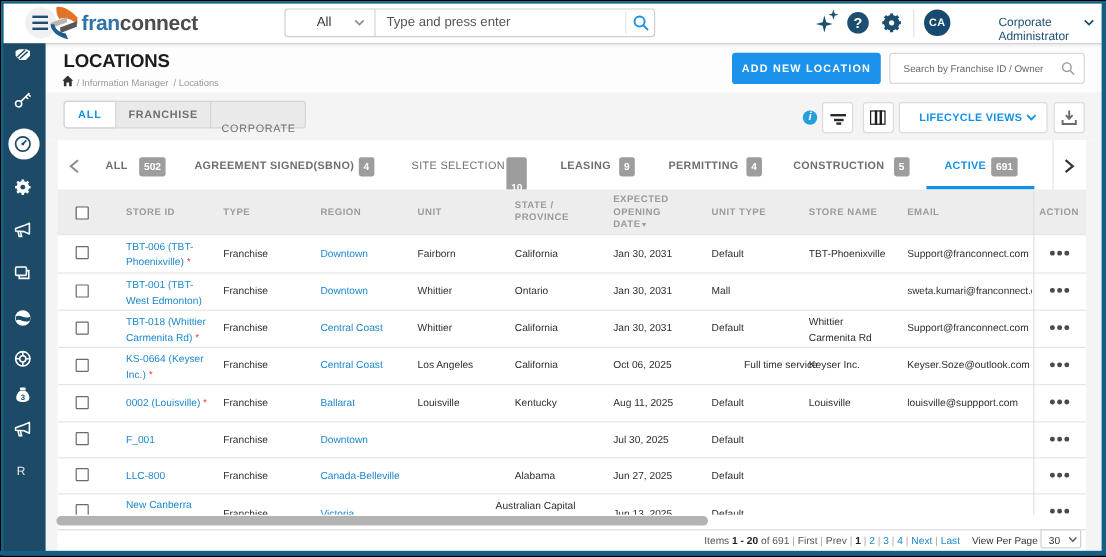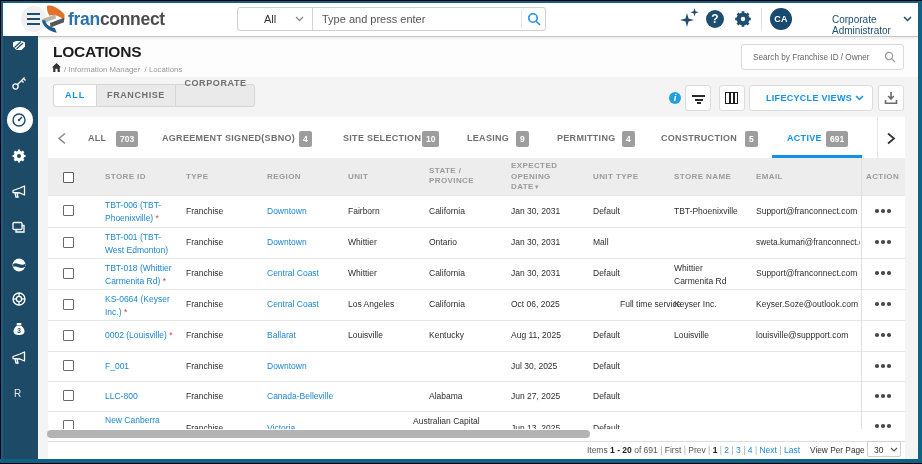--- a/index.html
+++ b/index.html
@@ -136,31 +136,32 @@
       <path d="M2,6.5 L9,4 L13.5,2 L13.5,11 L9,9 L2,8.5 Z" stroke="#fff" stroke-width="1.3" fill="none" stroke-linejoin="round"></path>
       <path d="M4,9 L5,13 L7,13 L6,9" stroke="#fff" stroke-width="1.3" fill="none"></path>
     </svg>
   <div class="abs" style="left:14px;top:388px;font-size:10px;color:#e8e8e8;">R</div>
 
   <div class="abs" style="left:53px;top:43px;font-size:15.5px;font-weight:bold;color:#1c1c1c;letter-spacing:-0.2px;">LOCATIONS</div>
   <div class="abs" style="left:64px;top:64.5px;font-size:7.8px;color:#999;">/ Information Manager&nbsp; / Locations</div>
   <svg class="abs" style="left:52px;top:63px;" width="9" height="9" viewBox="0 0 9 9">
       <path d="M4.5,0 L9,4.2 L7.8,4.2 L7.8,9 L5.6,9 L5.6,5.8 L3.4,5.8 L3.4,9 L1.2,9 L1.2,4.2 L0,4.2 Z" fill="#333"></path>
     </svg>
+  <div class="abs" style="left:610px;top:44px;width:124px;height:26px;background:#1b92ec;border-radius:3px;color:#fff;font-size:9px;font-weight:bold;letter-spacing:1px;text-align:center;line-height:26px;">ADD NEW LOCATION</div>
   <div class="abs" style="left:741px;top:44px;width:163px;height:26px;background:#fff;border:1px solid #d9d9d9;border-radius:3px;"></div>
   <div class="abs" style="left:753px;top:53px;font-size:8.2px;color:#666;">Search by Franchise ID / Owner</div>
   <svg class="abs" style="left:884px;top:51px;" width="12" height="12" viewBox="0 0 12 12">
       <circle cx="5" cy="5" r="3.6" stroke="#9a9a9a" stroke-width="1.2" fill="none"></circle>
       <line x1="7.8" y1="7.8" x2="11" y2="11" stroke="#9a9a9a" stroke-width="1.2"></line>
     </svg>
 
   <div class="abs" style="left:53px;top:84px;width:202px;height:23px;border:1px solid #d5d5d5;border-radius:3px;background:#eaeaea;"></div>
   <div class="abs" style="left:53px;top:84px;width:44px;height:23px;background:#fff;border:1px solid #d5d5d5;border-radius:3px 0 0 3px;color:#1192e8;font-size:9px;font-weight:bold;letter-spacing:0.8px;text-align:center;line-height:21px;">ALL</div>
   <div class="abs" style="left:97px;top:84px;width:79px;height:23px;border-right:1px solid #d5d5d5;color:#707070;font-size:9px;font-weight:bold;letter-spacing:0.6px;text-align:center;line-height:23px;">FRANCHISE</div>
-  <div class="abs" style="left:176px;top:72px;width:79px;height:31px;color:#707070;font-size:9px;font-weight:bold;letter-spacing:0.6px;text-align:center;line-height:23px;">CORPORATE</div>
+  <div class="abs" style="left:176px;top:96px;width:79px;height:31px;color:#707070;font-size:9px;font-weight:normal;letter-spacing:0.6px;text-align:center;line-height:23px;">CORPORATE</div>
 
   <div class="abs" style="left:669px;top:92px;width:12px;height:12px;border-radius:50%;background:#23a0dc;color:#fff;font-size:9.5px;font-weight:bold;font-style:italic;text-align:center;line-height:12px;">i</div>
   <div class="abs" style="left:685px;top:85px;width:26px;height:26px;background:#fff;border:1px solid #dcdcdc;border-radius:3px;"></div>
   <div class="abs" style="left:692px;top:95px;width:13px;height:2px;background:#2b2b2b;"></div>
   <div class="abs" style="left:695px;top:98.5px;width:7.5px;height:2px;background:#2b2b2b;"></div>
   <div class="abs" style="left:697px;top:102px;width:3.5px;height:2px;background:#2b2b2b;"></div>
   <div class="abs" style="left:719px;top:85px;width:26px;height:26px;background:#fff;border:1px solid #dcdcdc;border-radius:3px;"></div>
   <div class="abs" style="left:725px;top:92px;width:13px;height:12px;border:1.8px solid #1d1d1d;"></div>
   <div class="abs" style="left:729.2px;top:92px;width:1.5px;height:12px;background:#1d1d1d;"></div>
   <div class="abs" style="left:733.4px;top:92px;width:1.5px;height:12px;background:#1d1d1d;"></div>
@@ -172,25 +173,25 @@
   <svg class="abs" style="left:884px;top:91px;" width="14" height="14" viewBox="0 0 14 14">
       <path d="M7,1 L7,7.5 M4.2,5 L7,8 L9.8,5" stroke="#6b6b6b" stroke-width="1.6" fill="none"></path>
       <path d="M1.5,9 L1.5,12.3 L12.5,12.3 L12.5,9" stroke="#6b6b6b" stroke-width="1.6" fill="none"></path>
     </svg>
 
   <div class="abs" style="left:48px;top:117px;width:857px;height:41px;background:#fff;"></div>
   <svg class="abs" style="left:57px;top:132px;" width="10" height="13" viewBox="0 0 10 13">
       <path d="M8,1.5 L2,6.5 L8,11.5" stroke="#8a8a8a" stroke-width="1.6" fill="none"></path>
     </svg>
   <div class="abs" style="left:88px;top:133px;font-size:9px;font-weight:bold;letter-spacing:0.3px;color:#6f6f6f;">ALL</div>
-  <div class="abs" style="left:116px;top:131px;background:#9d9d9d;color:#fff;font-size:8.5px;font-weight:bold;padding:3px 4px;border-radius:2px;">703</div>
+  <div class="abs" style="left:116px;top:131px;background:#9d9d9d;color:#fff;font-size:8.5px;font-weight:bold;padding:3px 4px;border-radius:2px;">502</div>
   <div class="abs" style="left:162px;top:133px;font-size:9px;font-weight:bold;letter-spacing:0.3px;color:#6f6f6f;">AGREEMENT SIGNED(SBNO)</div>
   <div class="abs" style="left:299px;top:131px;background:#9d9d9d;color:#fff;font-size:8.5px;font-weight:bold;padding:3px 4px;border-radius:2px;">4</div>
-  <div class="abs" style="left:343px;top:133px;font-size:9px;font-weight:bold;letter-spacing:0.3px;color:#6f6f6f;">SITE SELECTION</div>
-  <div class="abs" style="left:422px;top:131px;background:#9d9d9d;color:#fff;font-size:8.5px;font-weight:bold;padding:3px 4px;border-radius:2px;">10</div>
+  <div class="abs" style="left:343px;top:133px;font-size:9px;font-weight:normal;letter-spacing:0.3px;color:#6f6f6f;">SITE SELECTION</div>
+  <div class="abs" style="left:422px;top:131px;background:#9d9d9d;color:#fff;font-size:8.5px;font-weight:bold;padding:20px 4px;border-radius:2px;">10</div>
   <div class="abs" style="left:467px;top:133px;font-size:9px;font-weight:bold;letter-spacing:0.3px;color:#6f6f6f;">LEASING</div>
   <div class="abs" style="left:516px;top:131px;background:#9d9d9d;color:#fff;font-size:8.5px;font-weight:bold;padding:3px 4px;border-radius:2px;">9</div>
   <div class="abs" style="left:557px;top:133px;font-size:9px;font-weight:bold;letter-spacing:0.3px;color:#6f6f6f;">PERMITTING</div>
   <div class="abs" style="left:622px;top:131px;background:#9d9d9d;color:#fff;font-size:8.5px;font-weight:bold;padding:3px 4px;border-radius:2px;">4</div>
   <div class="abs" style="left:661px;top:133px;font-size:9px;font-weight:bold;letter-spacing:0.3px;color:#6f6f6f;">CONSTRUCTION</div>
   <div class="abs" style="left:745px;top:131px;background:#9d9d9d;color:#fff;font-size:8.5px;font-weight:bold;padding:3px 4px;border-radius:2px;">5</div>
   <div class="abs" style="left:787px;top:133px;font-size:9px;font-weight:bold;letter-spacing:0.3px;color:#1192e8;">ACTIVE</div>
   <div class="abs" style="left:826px;top:131px;background:#9d9d9d;color:#fff;font-size:8.5px;font-weight:bold;padding:3px 4px;border-radius:2px;">691</div>
   <div class="abs" style="left:772px;top:155px;width:90px;height:3px;background:#1192e8;"></div>
   <div class="abs" style="left:877px;top:117px;width:28px;height:41px;background:#fff;border-left:1px solid #e3e3e3;"></div>

